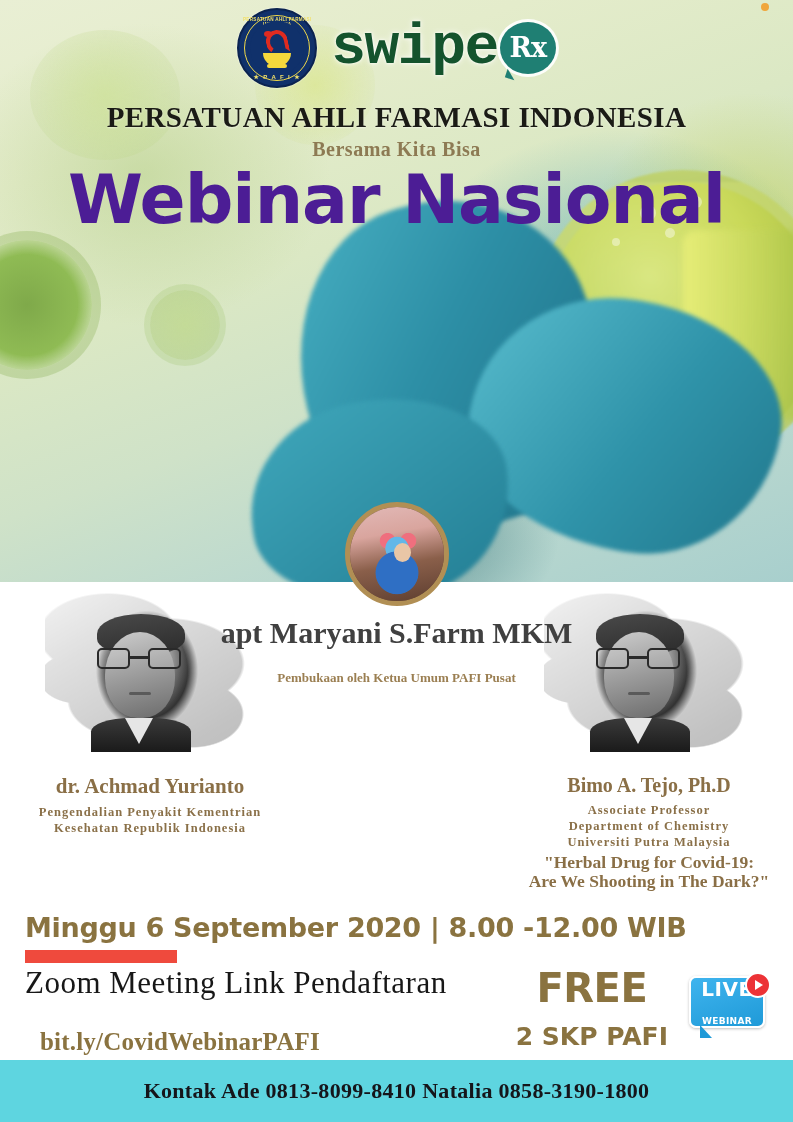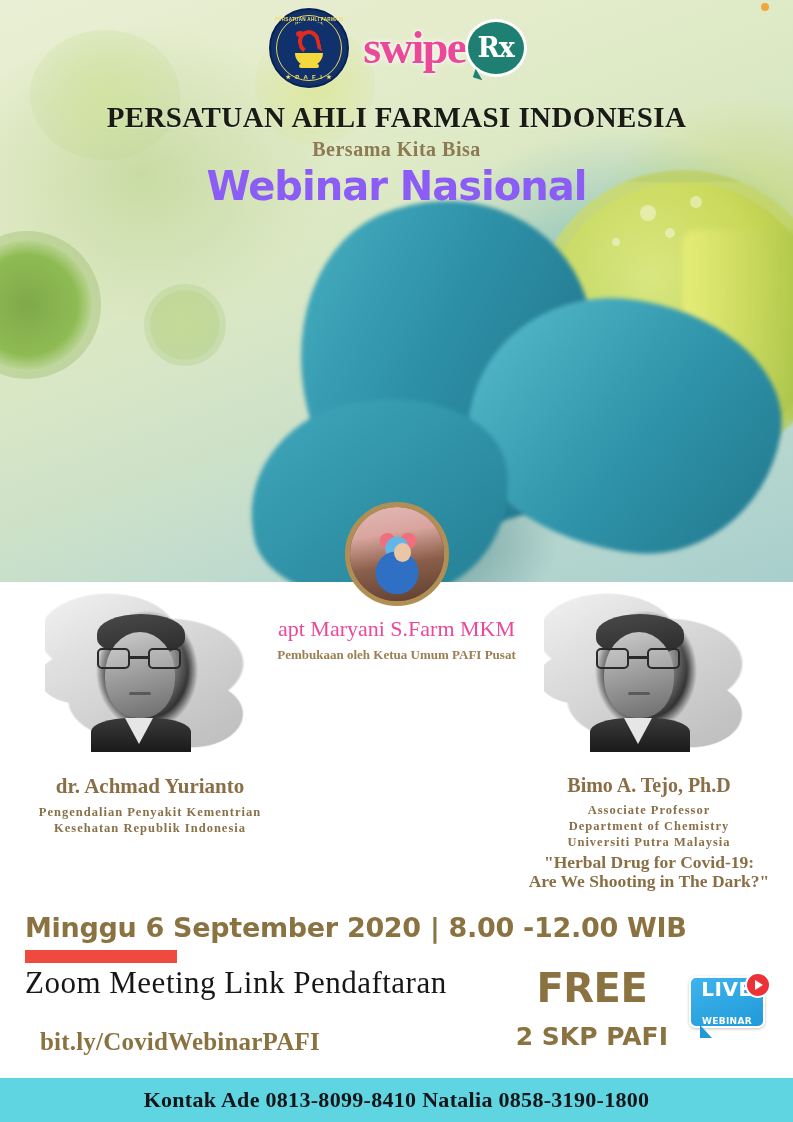--- a/index.html
+++ b/index.html
@@ -103,22 +103,22 @@
   .bowl-base { position:absolute; left:10px; bottom:0px; width:20px; height:4px; background:#f5d83c; border-radius:2px; }
   .snake {
     position:absolute; left:9px; top:2px; width:22px; height:24px;
     border:4px solid #e02b20; border-radius:50% 50% 0 50%;
     border-bottom-color:transparent; transform:rotate(-12deg);
   }
   .snake-head { position:absolute; left:7px; top:3px; width:8px; height:6px; background:#e02b20; border-radius:50%; }
 
   .swipe-logo { display:flex; align-items:center; gap:2px; flex:none; }
   .swipe-word {
-    font-size:46px; font-weight:bold; color:#ec4899;
-    font-family:Liberation Serif, serif; letter-spacing:-1.5px;
+    font-size:58px; font-weight:bold; color:#14532d;
+    font-family:Liberation Mono, monospace; letter-spacing:-1.5px;
     position:relative; line-height:1;
     text-shadow:0 0 3px rgba(255,255,255,.95), 0 0 7px rgba(255,255,255,.8);
   }
   .swipe-dot {
     position:absolute; width:8px; height:8px; border-radius:50%;
     background:#f0a63a; right:24px; top:3px;
   }
   .rx-bubble {
     width:56px; height:52px; background:#1f7f73; border-radius:50%;
     position:relative; display:flex; align-items:center; justify-content:center;
@@ -142,21 +142,21 @@
     text-shadow:0 1px 2px rgba(255,255,255,.5);
   }
   .tagline {
     position:absolute; left:0; right:0; top:138px; text-align:center;
     font-family:"Liberation Serif", serif; font-weight:bold;
     font-size:20px; color:#8d7a53; letter-spacing:.5px; z-index:5;
   }
   .main-title {
     position:absolute; left:0; right:0; top:168px; text-align:center; z-index:5;
     font-family:"DejaVu Sans", sans-serif; font-weight:bold;
-    font-size:40px; line-height:.94; color:#8b5cf6; letter-spacing:-1px;
+    font-size:68px; line-height:.94; color:#4c1d95; letter-spacing:-1px;
   }
   .main-title .l2 { display:block; }
 
   
   .center-speaker {
     position:absolute; left:0; right:0; top:502px; text-align:center; z-index:7;
   }
   .cs-photo {
     width:104px; height:104px; margin:0 auto; border-radius:50%;
     border:5px solid #b18f54; overflow:hidden; position:relative;
@@ -169,25 +169,25 @@
       radial-gradient(circle at 50% 44%, #62b7e8 0%, #62b7e8 16%, rgba(98,183,232,0) 17%),
       radial-gradient(circle at 40% 36%, #ef6f7e 0%, #ef6f7e 9%, rgba(239,111,126,0) 10%),
       radial-gradient(circle at 62% 36%, #ef6f7e 0%, #ef6f7e 9%, rgba(239,111,126,0) 10%),
       linear-gradient(170deg,#e2b9b7 0%, #d9a59e 30%, #8a5f4a 60%, #5d3e30 100%);
   }
   .cs-face {
     position:absolute; left:44px; top:36px; width:17px; height:19px;
     border-radius:50%; background:#e9c6a6;
   }
   .cs-name {
-    margin-top:10px; font-family:"Liberation Serif", serif; font-weight:normal;
-    font-size:22px; color:#ec4899;
+    margin-top:10px; font-family:"Liberation Serif", serif; font-weight:bold;
+    font-size:30px; color:#404040;
   }
   .cs-role {
-    margin-top:5px; font-family:"Liberation Serif", serif; font-weight:bold;
+    margin-top:20px; font-family:"Liberation Serif", serif; font-weight:bold;
     font-size:13px; color:#9b7f52;
   }
 
   
   .speaker { position:absolute; text-align:center; z-index:4; }
   .speaker.left  { left:0px;   top:588px; width:300px; }
   .speaker.right { right:-6px; top:588px; width:300px; }
 
   .sp-photo {
     width:210px; height:180px; margin:0 auto; position:relative; overflow:hidden;
@@ -325,21 +325,21 @@
     background:#ec3236; border:2px solid #ffffff;
     display:flex; align-items:center; justify-content:center;
   }
   .play-tri {
     width:0; height:0; margin-left:2px;
     border-left:8px solid #ffffff; border-top:5px solid transparent; border-bottom:5px solid transparent;
   }
 
   
   .footer {
-    position:absolute; left:0; bottom:0; width:793px; height:44px;
+    position:absolute; left:0; bottom:0; width:793px; height:62px;
     background:#5ed5e0; display:flex; align-items:center; justify-content:center; z-index:6;
   }
   .footer-text {
     font-family:"Liberation Serif", serif; font-weight:bold;
     font-size:22px; color:#15151a; letter-spacing:.3px;
   }
 </style>
 </head>
 <body>
 

